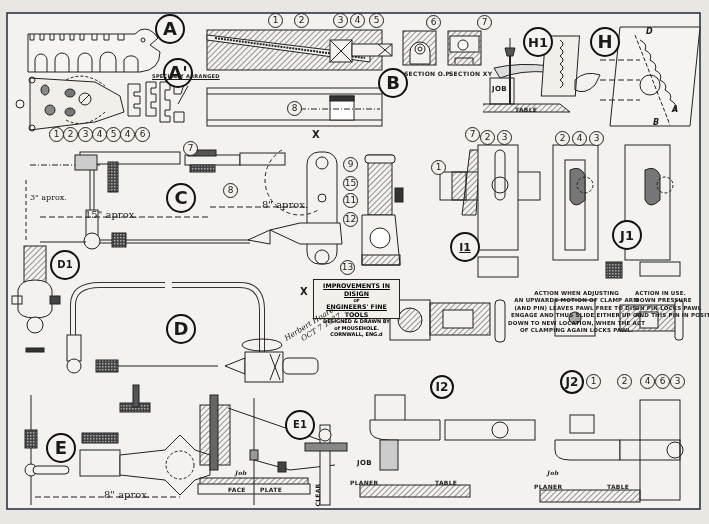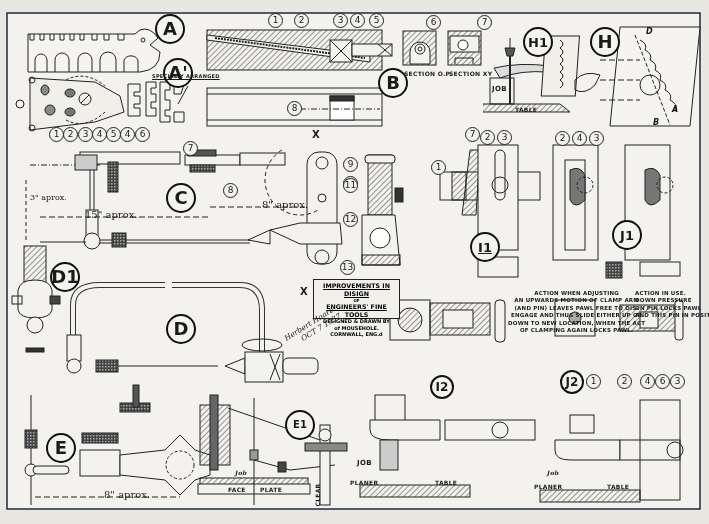--- a/index.html
+++ b/index.html
@@ -254,27 +254,27 @@
     <line x1="40" y1="217" x2="210" y2="217" stroke-dasharray="6,3"></line>
     <line x1="210" y1="207" x2="305" y2="207" stroke-dasharray="6,3"></line>
     <line x1="35" y1="497" x2="180" y2="497" stroke-dasharray="6,3"></line>
   </g>
 </svg>
 
 <div class="lbl big" style="left:155px;top:14px;">A</div>
 <div class="lbl big" style="left:163px;top:58px;">A'</div>
 <div class="lbl big" style="left:378px;top:68px;">B</div>
 <div class="lbl big" style="left:166px;top:183px;">C</div>
-<div class="lbl big" style="left:50px;top:250px;font-size:18px;margin-top:12px;">D1</div>
+<div class="lbl big" style="left:50px;top:250px;font-size:10px;">D1</div>
 <div class="lbl big" style="left:166px;top:314px;">D</div>
 <div class="lbl big" style="left:46px;top:433px;">E</div>
 <div class="lbl big" style="left:285px;top:410px;font-size:10px;">E1</div>
 <div class="lbl big" style="left:523px;top:27px;font-size:13px;">H1</div>
 <div class="lbl big" style="left:590px;top:27px;">H</div>
-<div class="lbl big" style="left:470px;top:232px;font-size:13px;text-decoration:underline;">I1</div>
+<div class="lbl big" style="left:450px;top:232px;font-size:11px;text-decoration:underline;">I1</div>
 <div class="lbl big" style="left:612px;top:220px;font-size:13px;">J1</div>
 <div class="lbl big" style="left:430px;top:375px;font-size:12px;width:20px;height:20px;">I2</div>
 <div class="lbl big" style="left:560px;top:370px;font-size:12px;width:20px;height:20px;">J2</div>
 
 <div class="lbl num" style="left:268px;top:13px;">1</div>
 <div class="lbl num" style="left:294px;top:13px;">2</div>
 <div class="lbl num" style="left:333px;top:13px;">3</div>
 <div class="lbl num" style="left:350px;top:13px;">4</div>
 <div class="lbl num" style="left:369px;top:13px;">5</div>
 <div class="lbl num" style="left:426px;top:15px;">6</div>
@@ -285,21 +285,21 @@
 <div class="lbl num" style="left:63px;top:127px;">2</div>
 <div class="lbl num" style="left:78px;top:127px;">3</div>
 <div class="lbl num" style="left:92px;top:127px;">4</div>
 <div class="lbl num" style="left:106px;top:127px;">5</div>
 <div class="lbl num" style="left:120px;top:127px;">4</div>
 <div class="lbl num" style="left:135px;top:127px;">6</div>
 <div class="lbl num" style="left:183px;top:141px;">7</div>
 <div class="lbl num" style="left:223px;top:183px;">8</div>
 <div class="lbl num" style="left:343px;top:157px;">9</div>
 <div class="lbl num" style="left:343px;top:176px;">15</div>
-<div class="lbl num" style="left:343px;top:178px;">11</div>
+<div class="lbl num" style="left:343px;top:193px;">11</div>
 <div class="lbl num" style="left:343px;top:212px;text-align:right;">12</div>
 <div class="lbl num" style="left:340px;top:260px;">13</div>
 
 <div class="lbl num" style="left:431px;top:160px;">1</div>
 <div class="lbl num" style="left:480px;top:130px;">2</div>
 <div class="lbl num" style="left:497px;top:130px;">3</div>
 <div class="lbl num" style="left:465px;top:127px;">7</div>
 <div class="lbl num" style="left:555px;top:131px;">2</div>
 <div class="lbl num" style="left:572px;top:131px;">4</div>
 <div class="lbl num" style="left:589px;top:131px;">3</div>

